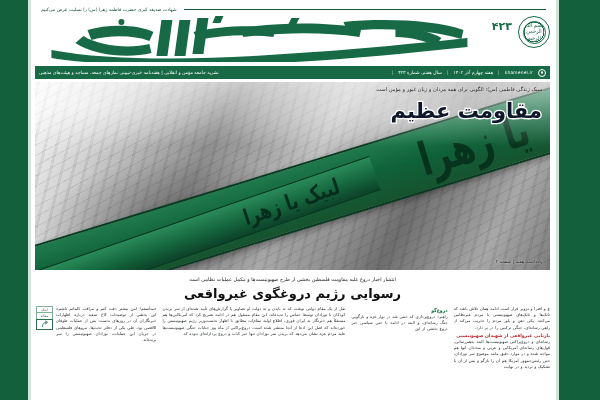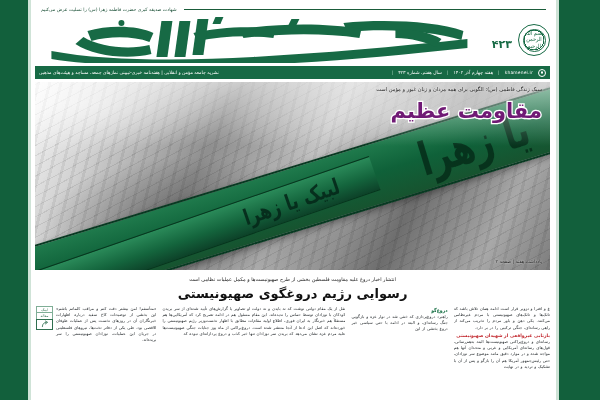--- a/index.html
+++ b/index.html
@@ -58,21 +58,21 @@
     font-size: 4.6px;
     color: #1a4f36;
     white-space: nowrap;
     letter-spacing: 0.1px;
   }
 
   
   .masthead {
     position: relative;
     display: flex;
-    align-items: center;
+    align-items: flex-start;
     justify-content: flex-start;
     height: 48px;
     padding: 0 6px 0 4px;
   }
   .seal {
     width: 32px; height: 32px;
     flex: 0 0 32px;
     border-radius: 50%;
     border: 1.6px solid #17稍;
     border: 1.6px solid #176a45;
@@ -235,21 +235,21 @@
     text-shadow: 0 0 2px rgba(255,255,255,.9);
   }
   .hero-title {
     position: absolute;
     right: 8px;
     top: 18px;
     text-align: right;
     line-height: 1.12;
     font-size: 21px;
     font-weight: 700;
-    color: #701a75;
+    color: #0f172a;
     -webkit-text-stroke: 2.6px #ffffff;
     paint-order: stroke fill;
     letter-spacing: -0.3px;
   }
   .hero-title .l2 { display: block; }
   .hero-note {
     position: absolute;
     right: 8px; bottom: 6px;
     font-size: 4.6px;
     color: #2a2a2a;
@@ -415,21 +415,21 @@
 
       <div class="hero-title">
         <span class="l1">مقاومت عظیم</span>
       </div>
 
       <div class="hero-note">یادداشت هفته | صفحه ۲</div>
     </div>
 
     <div class="lead">
       <div class="lead-kicker">انتشار اخبار دروغ علیه مقاومت فلسطین بخشی از طرح صهیونیست‌ها و مکمل عملیات نظامی است</div>
-      <div class="lead-title">رسوایی رژیم دروغگوی صهیونیستی</div>
+      <div class="lead-title">رسوایی رژیم دروغگوی غیرواقعی</div>
     </div>
 
     <div class="columns">
 
       <div class="col">
 
         <p class="ptxt">غ و افترا و تزویر قرار است ادامه همان تلاش باشد که تانک‌ها و تانک‌های صهیونیستی با مردم غیرنظامی می‌کنند. یکی دهن و باور مردم را تخریب می‌کند از راهی رسانه‌ای، جنگی ترکیبی را در بر دارد.</p>
         <span class="sub-red">بازتابی غیرواقعی از شهیدان صهیونیستی</span>
         <p class="ptxt">رسانه‌ای و دروغ‌پراکنی صهیونیست‌ها البته به‌هم‌رسانی، قول‌های رسانه‌ای آمریکایی و غربی و متحدان آنها هم مواجه شده و در موارد دقیق مانند موضوع سر نوزادان، حتی رئیس‌جمهور آمریکا هم آن را بازگو و پس از آن با تشکیک و تردید و در نهایت</p>
       </div>

